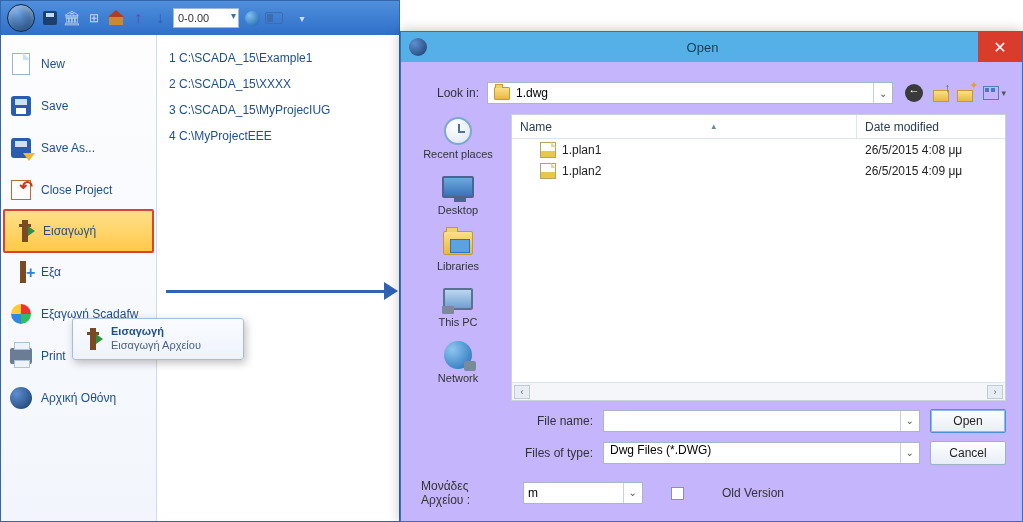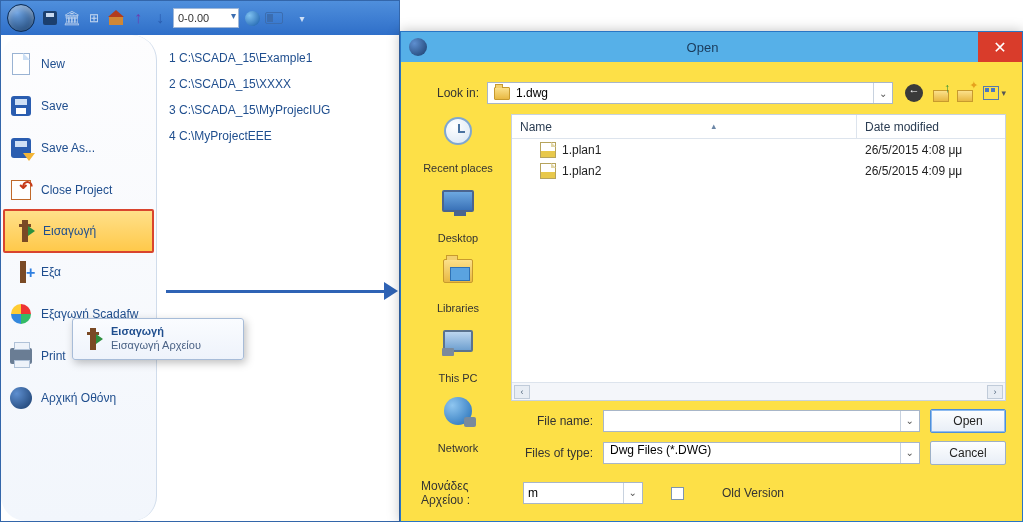--- a/index.html
+++ b/index.html
@@ -17,21 +17,21 @@
   .home-icon::before{content:'';position:absolute;left:0;top:5px;width:14px;height:9px;background:#d08735;}
   .home-icon::after{content:'';position:absolute;left:-1px;top:-1px;border-left:8px solid transparent;border-right:8px solid transparent;border-bottom:7px solid #b23c1e;}
   .arrow-up{color:#6a3fb0;font-size:16px;font-weight:bold;}
   .arrow-dn{color:#2a5db0;font-size:16px;font-weight:bold;}
   .qat-combo { height:20px; width:66px; background:#fff; border:1px solid #a0b8d8; font-size:11px; padding:0 14px 0 4px; position:relative; display:flex; align-items:center; color:#333;}
   .qat-combo::after{content:'▾';position:absolute;right:2px;top:1px;color:#3b6db0;font-size:10px;}
   .globe{width:15px;height:15px;border-radius:50%;background:radial-gradient(circle at 30% 30%,#7fc1f0,#155aa8);}
   .toggle{width:18px;height:12px;border:1px solid #3b6db0;border-radius:2px;position:relative;}
   .toggle::after{content:'';position:absolute;left:1px;top:1px;width:6px;height:8px;background:#3b6db0;}
   .menu-body { display:flex; height: calc(100% - 34px); }
-  .menu-left { width: 156px; background: linear-gradient(#fdfdfe,#f2f6fc); border-right:1px solid #d0dceb; padding-top:8px;border-radius:25px; }
+  .menu-left { width: 156px; background: linear-gradient(#fdfdfe,#f2f6fc); border-right:1px solid #d0dceb; padding-top:8px; }
   .menu-item { height:42px; display:flex; align-items:center; gap:8px; padding:0 8px; color:#1f4e8e; font-size:12px; cursor:pointer; white-space:nowrap; }
   .menu-item.hl { background: linear-gradient(#ffe08a,#ffc94a); border:2px solid #d9452e; margin:-2px 2px; height:44px; padding:0 6px; border-radius:2px; }
   .menu-item .sub-arrow { margin-left:auto; color:#3366aa; font-size:10px; }
   .mi-icon { width:24px; height:24px; display:flex; align-items:center; justify-content:center; flex:0 0 24px; }
   .icn-new{width:18px;height:22px;border:1px solid #9ab3d3;background:#fff;position:relative;}
   .icn-new::after{content:'';position:absolute;right:-1px;top:-1px;border-left:7px solid #cde0f5;border-top:7px solid transparent;}
   .icn-open{width:22px;height:16px;background:linear-gradient(#fbd27a,#e8a832);border-radius:2px 2px 0 0;position:relative;border:1px solid #c78a1e;}
   .icn-open::before{content:'';position:absolute;top:-5px;left:1px;width:8px;height:4px;background:#f5c96b;border:1px solid #c78a1e;border-bottom:none;border-radius:2px 2px 0 0;}
   .icn-open::after{content:'';position:absolute;left:-2px;bottom:-1px;width:24px;height:10px;background:linear-gradient(#fff,#d5e3f3);transform:skewX(-18deg);border:1px solid #8fa8c9;}
   .icn-save{width:20px;height:20px;background:#2a5db0;border-radius:3px;position:relative;}
@@ -61,21 +61,21 @@
   .tooltip::before{content:'';position:absolute;left:6px;top:8px;width:24px;height:24px;}
   .tooltip .tt-icon{position:absolute;left:6px;top:8px;}
   .tooltip .tt-title{font-weight:bold;color:#1f4e8e;margin-bottom:2px;}
 
   
   .connector { position:absolute; left:166px; top:282px; width:232px; height:18px; z-index:2;}
   .connector .line{position:absolute;left:0;top:8px;width:218px;height:3px;background:#2f63b5;}
   .connector .head{position:absolute;right:0;top:0;width:0;height:0;border-top:9px solid transparent;border-bottom:9px solid transparent;border-left:14px solid #2f63b5;}
 
   
-  .dialog { position:absolute; left:400px; top:31px; width:623px; height:491px; background:#fde047; border:1px solid #2975c4; box-shadow:0 0 12px rgba(0,0,0,.25); z-index:3;}
+  .dialog { position:absolute; left:400px; top:31px; width:623px; height:491px; background:#c4b5fd; border:1px solid #2975c4; box-shadow:0 0 12px rgba(0,0,0,.25); z-index:3;}
   .dlg-title { height:30px; background:#56b0e8; display:flex; align-items:center; padding:0 0 0 8px;}
   .dlg-title .dlg-icon{width:18px;height:18px;border-radius:50%;background:radial-gradient(circle at 30% 30%,#5e8fd0,#183b6a);}
   .dlg-title .dlg-caption{flex:1;text-align:center;font-size:13px;color:#1a3a5a;}
   .dlg-title .dlg-close{width:44px;height:30px;background:#d93c2b;color:#fff;display:flex;align-items:center;justify-content:center;font-size:16px;cursor:pointer;}
   .dlg-body { padding:0; height:calc(100% - 30px); display:flex; flex-direction:column;}
   .dlg-top { padding:20px 16px 10px 16px; display:flex; align-items:center; gap:8px;}
   .lookin-combo { flex:1; height:22px; border:1px solid #a8b6c8; background:#fff; display:flex; align-items:center; padding:0 6px; font-size:12px; position:relative; cursor:pointer;}
   .lookin-combo .fld-ic{width:16px;height:13px;background:linear-gradient(#fbe08a,#e8b842);border-radius:1px;position:relative;margin-right:6px;border:1px solid #c79a2e;}
   .lookin-combo .fld-ic::before{content:'';position:absolute;top:-4px;left:0;width:6px;height:3px;background:#f3d06f;border:1px solid #c79a2e;border-bottom:none;}
   .lookin-combo::after{content:'';position:absolute;right:0;top:0;bottom:0;width:18px;border-left:1px solid #c8d2df;display:flex;align-items:center;justify-content:center;}
@@ -90,21 +90,21 @@
   .tb-new{position:relative;}
   .tb-new::before{content:'';position:absolute;left:0;bottom:0;width:14px;height:10px;background:linear-gradient(#fbe08a,#e8b842);border:1px solid #c79a2e;}
   .tb-new::after{content:'✦';color:#e6a21e;position:absolute;right:-3px;top:-5px;font-size:11px;}
   .tb-view{width:16px;height:14px;border:1px solid #5a7aa8;position:relative;}
   .tb-view::before{content:'';position:absolute;left:1px;top:1px;width:4px;height:4px;background:#4a78c4;}
   .tb-view::after{content:'';position:absolute;left:7px;top:1px;width:4px;height:4px;background:#4a78c4;}
   .tb-view-dd{font-size:9px;color:#555;margin-left:-6px;cursor:pointer;}
 
   .dlg-mid { flex:1; display:flex; padding:0 16px; gap:12px; min-height:0;}
   .places { width:82px; display:flex; flex-direction:column; gap:12px; align-items:center; padding-top:2px;}
-  .place { display:flex; flex-direction:column; align-items:center; gap:16px; font-size:11px; color:#333; cursor:pointer;}
+  .place { display:flex; flex-direction:column; align-items:center; gap:2px; font-size:11px; color:#333; cursor:pointer;}
   .place-ic{width:36px;height:30px;display:flex;align-items:center;justify-content:center;}
   .pi-recent{width:28px;height:28px;border-radius:50%;border:2px solid #7fa7d0;position:relative;background:radial-gradient(circle at 35% 30%,#fff,#d8e5f3);}
   .pi-recent::after{content:'';position:absolute;left:12px;top:5px;width:2px;height:9px;background:#4a72a0;}
   .pi-recent::before{content:'';position:absolute;left:12px;top:12px;width:7px;height:2px;background:#4a72a0;}
   .pi-desktop{width:32px;height:22px;border:2px solid #4a6590;border-radius:2px;background:linear-gradient(#6da8e0,#3a72b8);position:relative;}
   .pi-desktop::after{content:'';position:absolute;left:10px;bottom:-6px;width:12px;height:4px;background:#4a6590;}
   .pi-lib{width:30px;height:24px;background:linear-gradient(#fbe08a,#e8b842);border:1px solid #c79a2e;position:relative;border-radius:2px;}
   .pi-lib::before{content:'';position:absolute;top:-5px;left:2px;width:10px;height:4px;background:#f3d06f;border:1px solid #c79a2e;border-bottom:none;}
   .pi-lib::after{content:'';position:absolute;left:6px;top:7px;width:18px;height:12px;background:#5aa3e0;border:1px solid #2f72b5;}
   .pi-pc{width:30px;height:22px;border:2px solid #5a738f;border-radius:2px;background:linear-gradient(#bcd6ef,#6fa0d0);position:relative;}

